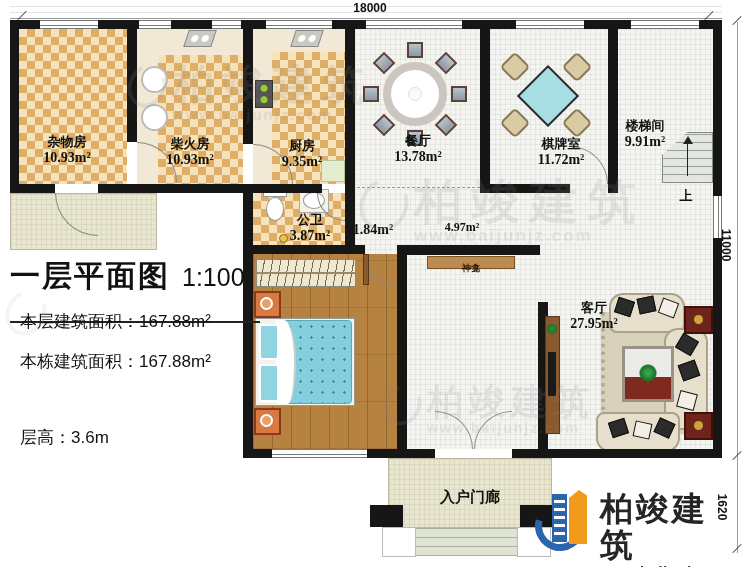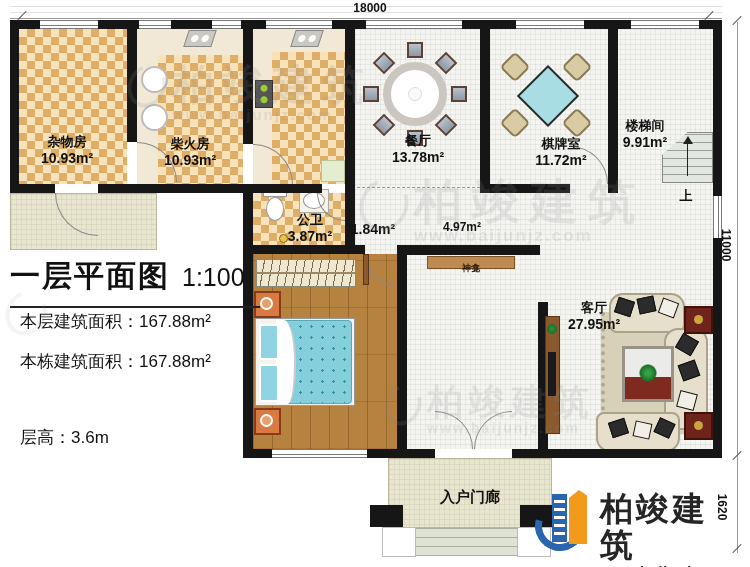--- a/index.html
+++ b/index.html
@@ -23,32 +23,32 @@
     background-image:repeating-linear-gradient(90deg,rgba(70,35,0,.28) 0 1px,transparent 1px 19px),
                      repeating-linear-gradient(0deg,rgba(70,35,0,.14) 0 1px,transparent 1px 47px);}
   .beige{position:absolute;z-index:1;background-color:#e9e6cf;
     background-image:linear-gradient(rgba(0,0,0,.05) 1px,transparent 1px),
                      linear-gradient(90deg,rgba(0,0,0,.05) 1px,transparent 1px);
     background-size:5px 5px;border:1px solid #bcb69c;box-sizing:border-box;}
   .arc{position:absolute;z-index:4;box-sizing:border-box;}
   .furn{position:absolute;z-index:3;box-sizing:border-box;}
   .pillow{position:absolute;background:#2b2b2b;border:1px solid #101010;z-index:4;}
   .sofa{position:absolute;background:#e6dfcb;border:2px solid #aaa28a;box-sizing:border-box;z-index:3;}
-  .rlabel{position:absolute;z-index:7;text-align:center;color:#111;line-height:1.2;}
+  .rlabel{position:absolute;z-index:7;text-align:center;color:#111;line-height:1.2;font-family:Liberation Serif, serif;}
   .rlabel .nm{font-size:13px;font-weight:bold;}
   .rlabel .ar{font-size:14px;font-weight:bold;}
   .dim{position:absolute;z-index:7;font-size:12px;font-weight:bold;color:#111;text-align:center;}
   .tick{position:absolute;z-index:7;width:12px;height:1px;background:#444;transform:rotate(-45deg);}
   .dimline{position:absolute;z-index:2;background:#999;}
   .eave{position:absolute;z-index:0;background:#e3e3e1;}
   .wm{position:absolute;z-index:8;color:#8a8a8a;opacity:.16;display:flex;align-items:flex-start;gap:6px;pointer-events:none;}
   .wm .chars{font-weight:bold;line-height:1;}
   .wm .url{font-weight:bold;letter-spacing:2px;}
   .wm-glyph{box-sizing:border-box;border:4px solid #8a8a8a;border-radius:50%;border-top-color:transparent;transform:rotate(25deg);}
-  .title-wrap{position:absolute;left:10px;top:256px;width:250px;border-bottom:2px solid #222;padding-bottom:9px;z-index:7;color:#111;}
+  .title-wrap{position:absolute;left:10px;top:256px;width:250px;border-bottom:2px solid #222;padding-bottom:24px;z-index:7;color:#111;}
   .title-main{font-size:30px;font-weight:bold;letter-spacing:2px;}
   .title-scale{font-size:25px;margin-left:12px;}
   .stat{position:absolute;left:20px;z-index:7;color:#111;font-size:17px;}
   .stat .lb{font-weight:normal;}
   .stat .vl{font-weight:normal;}
   .logo{position:absolute;z-index:9;}
   .logo-name{font-size:33px;font-weight:bold;color:#252525;letter-spacing:3px;line-height:1.1;}
   .logo-url{font-size:14px;font-weight:bold;color:#252525;letter-spacing:1px;}
 </style>
 </head>
@@ -205,20 +205,24 @@
   <div class="furn" style="left:694px;top:421px;width:9px;height:9px;background:#caa53d;border-radius:50%;z-index:4;"></div>
 
   <div class="rlabel" style="left:35px;top:134px;width:64px;">
     <div class="nm">杂物房</div>
     <div class="ar">10.93m²</div>
   </div>
   <div class="rlabel" style="left:158px;top:136px;width:64px;">
     <div class="nm">柴火房</div>
     <div class="ar">10.93m²</div>
   </div>
+  <div class="rlabel" style="left:271px;top:138px;width:62px;">
+    <div class="nm">厨房</div>
+    <div class="ar">9.35m²</div>
+  </div>
   <div class="rlabel" style="left:386px;top:133px;width:64px;">
     <div class="nm">餐厅</div>
     <div class="ar">13.78m²</div>
   </div>
   <div class="rlabel" style="left:523px;top:136px;width:76px;">
     <div class="nm">棋牌室</div>
     <div class="ar">11.72m²</div>
   </div>
   <div class="rlabel" style="left:607px;top:118px;width:76px;">
     <div class="nm">楼梯间</div>

